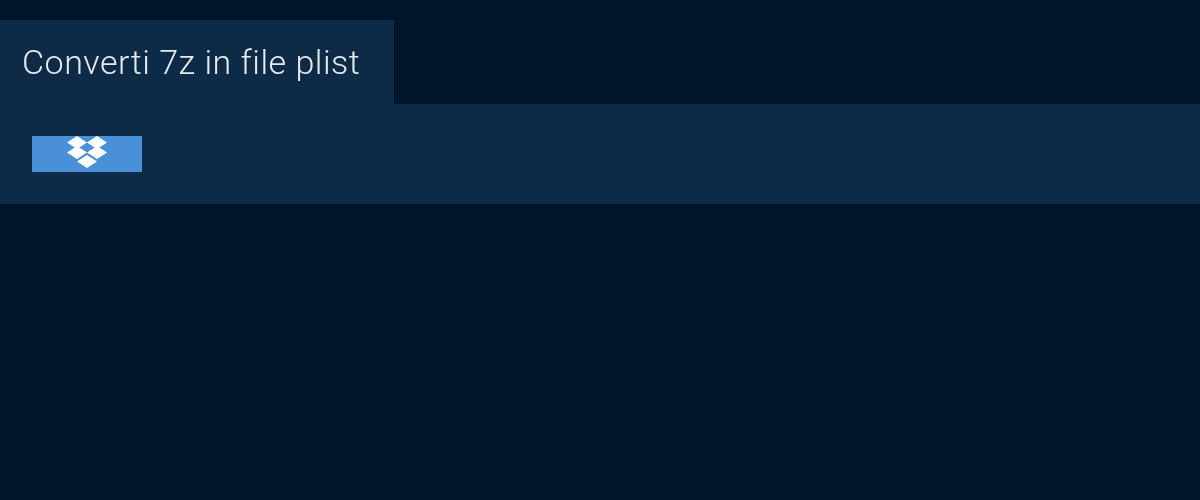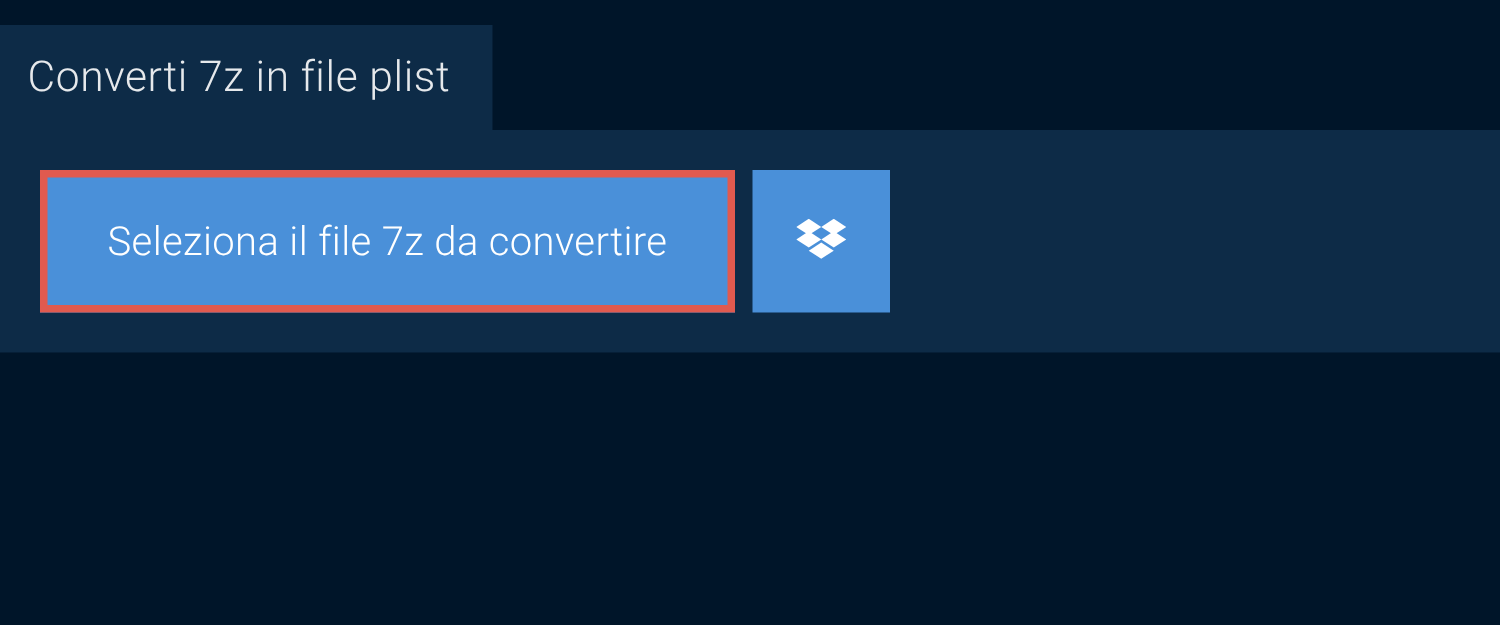--- a/index.html
+++ b/index.html
@@ -59,23 +59,20 @@
 </head>
 <body>
 
 <div class="tab-container">
   <div class="tab">
     <span>Converti 7z in file plist</span>
   </div>
 </div>
 
 <div class="content-area">
-  <div class="select-file-button">
-    <span>Seleziona il file 7z da convertire</span>
-  </div>
   <div class="dropbox-button">
     <svg class="dropbox-icon" viewBox="0 0 40 36" fill="#ffffff">
       <path d="M10 0 L20 6.5 L10 13 L0 6.5 Z"></path>
       <path d="M30 0 L40 6.5 L30 13 L20 6.5 Z"></path>
       <path d="M0 16.5 L10 10 L20 16.5 L10 23 Z"></path>
       <path d="M20 16.5 L30 10 L40 16.5 L30 23 Z"></path>
       <path d="M10 25.5 L20 19 L30 25.5 L20 32 Z"></path>
     </svg>
   </div>
 </div>

